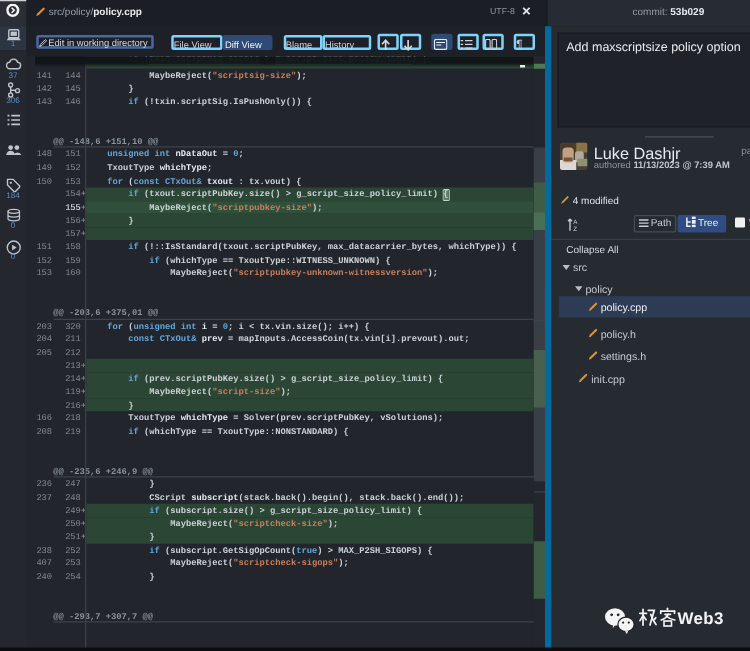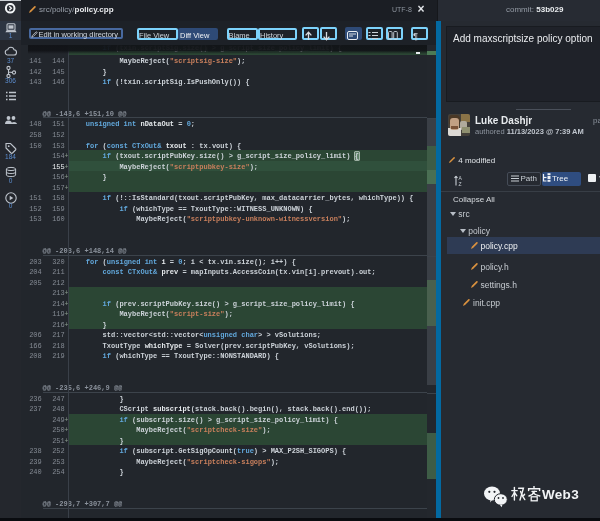--- a/index.html
+++ b/index.html
@@ -51,28 +51,28 @@
 #wdash{position:absolute;left:388px;top:7px;width:4px;height:1.6px;background:#e8ecef;z-index:6}
 #gutsep{left:68.3px;top:45px;width:0.7px;height:474px;background:#3a4049}
 
 #scrollbar{left:427px;top:45px;width:9px;height:474px;background:#23272d}
 
 #panel{left:436px;top:21px;width:164px;height:500px;background:#262a31;border-left:5px solid #0369a1;box-sizing:border-box}
 #msgbox{left:5px;top:5px;width:160px;height:74px;background:#1f2229;border:1px solid #181b20}
 #msgtxt{left:12px;top:11.5px;font-size:10px;color:#e9ebee}
 #handle{left:75px;top:87.5px;width:55px;height:1.5px;background:#4a505a}
 #avatar{left:7px;top:93px;width:22px;height:22px;border-radius:2px;overflow:hidden}
-#author{left:34px;top:94px;font-size:10px;color:#e7eaed;font-weight:bold}
+#author{left:34px;top:94px;font-size:13px;color:#e7eaed;font-weight:normal}
 #authored{left:34px;top:106px;font-size:7.5px;color:#8d949e}
 #authored b{color:#bfc5cd}
 #parent{left:152px;top:95px;font-size:8px;color:#8d949e}
 #modrow{left:7px;top:134.5px;font-size:8px;color:#e0e4e8}
 #sorticon{left:12px;top:152px}
 #pathbtn{left:66px;top:151px;width:34px;height:14px;border:1px solid #454c57;border-radius:2px;box-sizing:border-box;color:#c7cdd3;font-size:8px;line-height:12px;text-align:center}
-#treebtn{left:101px;top:151px;width:39px;height:14px;background:#2f4d80;border-radius:2px;box-sizing:border-box;color:#eef1f4;font-size:8px;line-height:13px;text-align:left}
+#treebtn{left:101px;top:151px;width:39px;height:14px;background:#2f4d80;border-radius:2px;box-sizing:border-box;color:#eef1f4;font-size:8px;line-height:13px;text-align:center}
 #cbox{left:147px;top:153px;width:8px;height:8px;background:#eef0f2;border-radius:1px}
 #cblbl{left:158px;top:153px;font-size:8px;color:#aeb5bd}
 #psep{left:0;top:169.5px;width:164px;height:1px;background:#383e46}
 #collapse{left:12px;top:174px;font-size:8px;color:#d7dbdf}
 .tri{display:inline-block;width:0;height:0;border-left:3.5px solid transparent;border-right:3.5px solid transparent;border-top:4.5px solid #b8bec6;vertical-align:1px}
 .trow{position:absolute;font-size:8.5px;color:#c6cbd1}
 #tsel{left:6px;top:216px;width:158px;height:17px;background:#2e3b54}
 #wechat{left:483px;top:484px;width:117px;height:24px}
 #blackstrip{left:0;top:518px;width:600px;height:3px;background:#0a0c10}
 #topwhite{left:0;top:0;width:21px;height:1px;background:#cfd3d8}
@@ -214,22 +214,23 @@
 <div class="r">
         <span class="hh">@@ -148,6 +151,10 @@</span>
         <i class="hl"></i>
       </div>
 <div class="r">
         <span class="o">148</span>
         <span class="n">151</span>
         <span class="c">    <span class="k">unsigned int</span> <span class="b">nDataOut</span> = <span class="k">0</span>;</span>
       </div>
 <div class="r">
-        <span class="o">258</span>
+        <span class="o">149</span>
         <span class="n">152</span>
+        <span class="c">    TxoutType <span class="b">whichType</span>;</span>
       </div>
 <div class="r">
         <span class="o">150</span>
         <span class="n">153</span>
         <span class="c">    <span class="k">for</span> (<span class="k">const</span> <span class="k">CTxOut&amp;</span> <span class="b">txout</span> : tx.vout) {</span>
       </div>
 <div class="r">
         <div class="gbg"></div>
         <span class="n">154</span>
         <span class="pl">+</span>
@@ -263,21 +264,21 @@
         <span class="c">            <span class="k">if</span> (whichType == TxoutType::WITNESS_UNKNOWN) {</span>
       </div>
 <div class="r">
         <span class="o">153</span>
         <span class="n">160</span>
         <span class="c">                MaybeReject(<span class="s">"scriptpubkey-unknown-witnessversion"</span>);</span>
       </div>
 <div class="r"></div>
 <div class="r"></div>
 <div class="r">
-        <span class="hh">@@ -203,6 +148,14 @@</span>
+        <span class="hh">@@ -203,6 +375,01 @@</span>
         <i class="hl"></i>
       </div>
 <div class="r">
         <span class="o">203</span>
         <span class="n">320</span>
         <span class="c">    <span class="k">for</span> (<span class="k">unsigned int</span> <span class="b">i</span> = <span class="k">0</span>; i &lt; tx.vin.size(); i++) {</span>
       </div>
 <div class="r">
         <span class="o">204</span>
         <span class="n">211</span>
@@ -304,25 +305,20 @@
         <span class="pl">+</span>
         <span class="c">            MaybeReject(<span class="s">"script-size"</span>);</span>
       </div>
 <div class="r">
         <div class="gbg"></div>
         <span class="n">216</span>
         <span class="pl">+</span>
         <span class="c">        }</span>
       </div>
 <div class="r">
-        <span class="o">206</span>
-        <span class="n">217</span>
-        <span class="c">        std::vector&lt;std::vector&lt;<span class="k">unsigned char</span>&gt; &gt; vSolutions;</span>
-      </div>
-<div class="r">
         <span class="o">166</span>
         <span class="n">218</span>
         <span class="c">        TxoutType <span class="b">whichType</span> = Solver(prev.scriptPubKey, vSolutions);</span>
       </div>
 <div class="r">
         <span class="o">208</span>
         <span class="n">219</span>
         <span class="c">        <span class="k">if</span> (whichType == TxoutType::NONSTANDARD) {</span>
       </div>
 <div class="r"></div>
@@ -358,21 +354,21 @@
         <span class="n">251</span>
         <span class="pl">+</span>
         <span class="c">            }</span>
       </div>
 <div class="r">
         <span class="o">238</span>
         <span class="n">252</span>
         <span class="c">            <span class="k">if</span> (subscript.GetSigOpCount(<span class="k">true</span>) &gt; MAX_P2SH_SIGOPS) {</span>
       </div>
 <div class="r">
-        <span class="o">239</span>
+        <span class="o">407</span>
         <span class="n">253</span>
         <span class="c">                MaybeReject(<span class="s">"scriptcheck-sigops"</span>);</span>
       </div>
 <div class="r">
         <span class="o">240</span>
         <span class="n">254</span>
         <span class="c">            }</span>
       </div>
 <div class="r"></div>
 <div class="r"></div>

